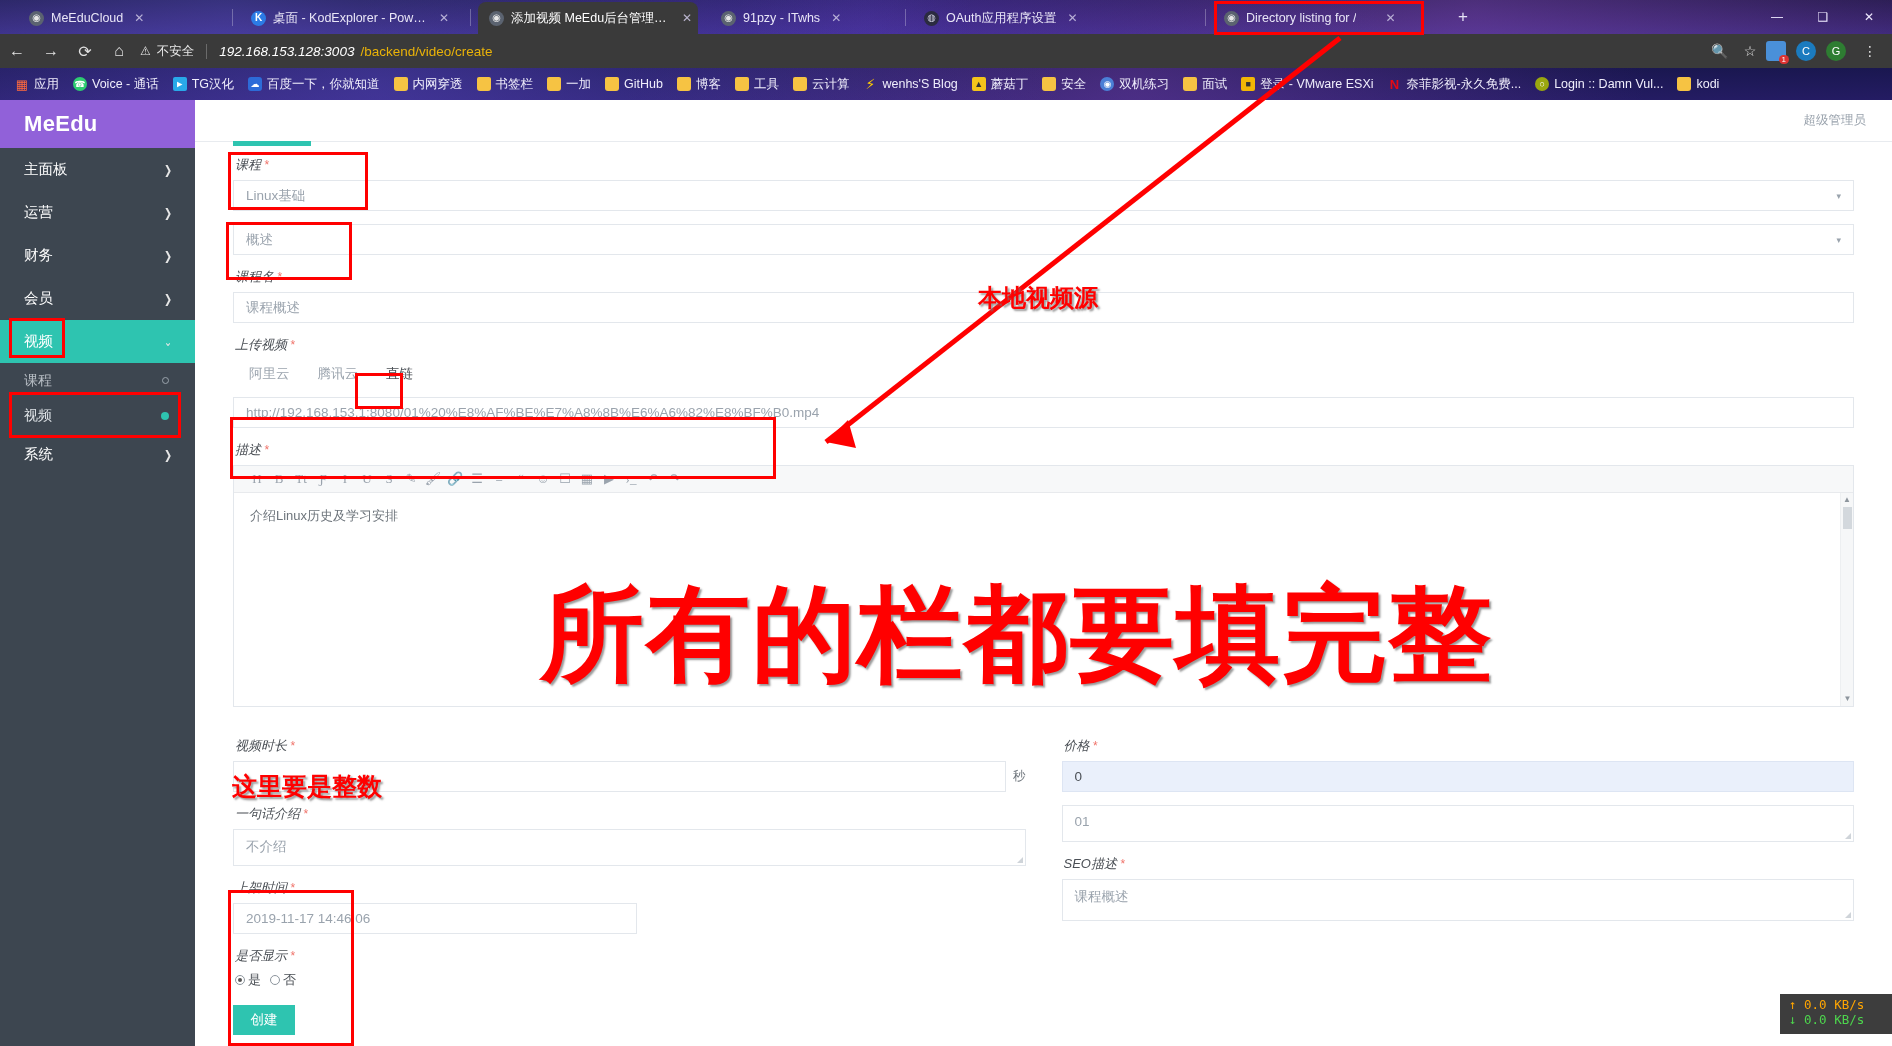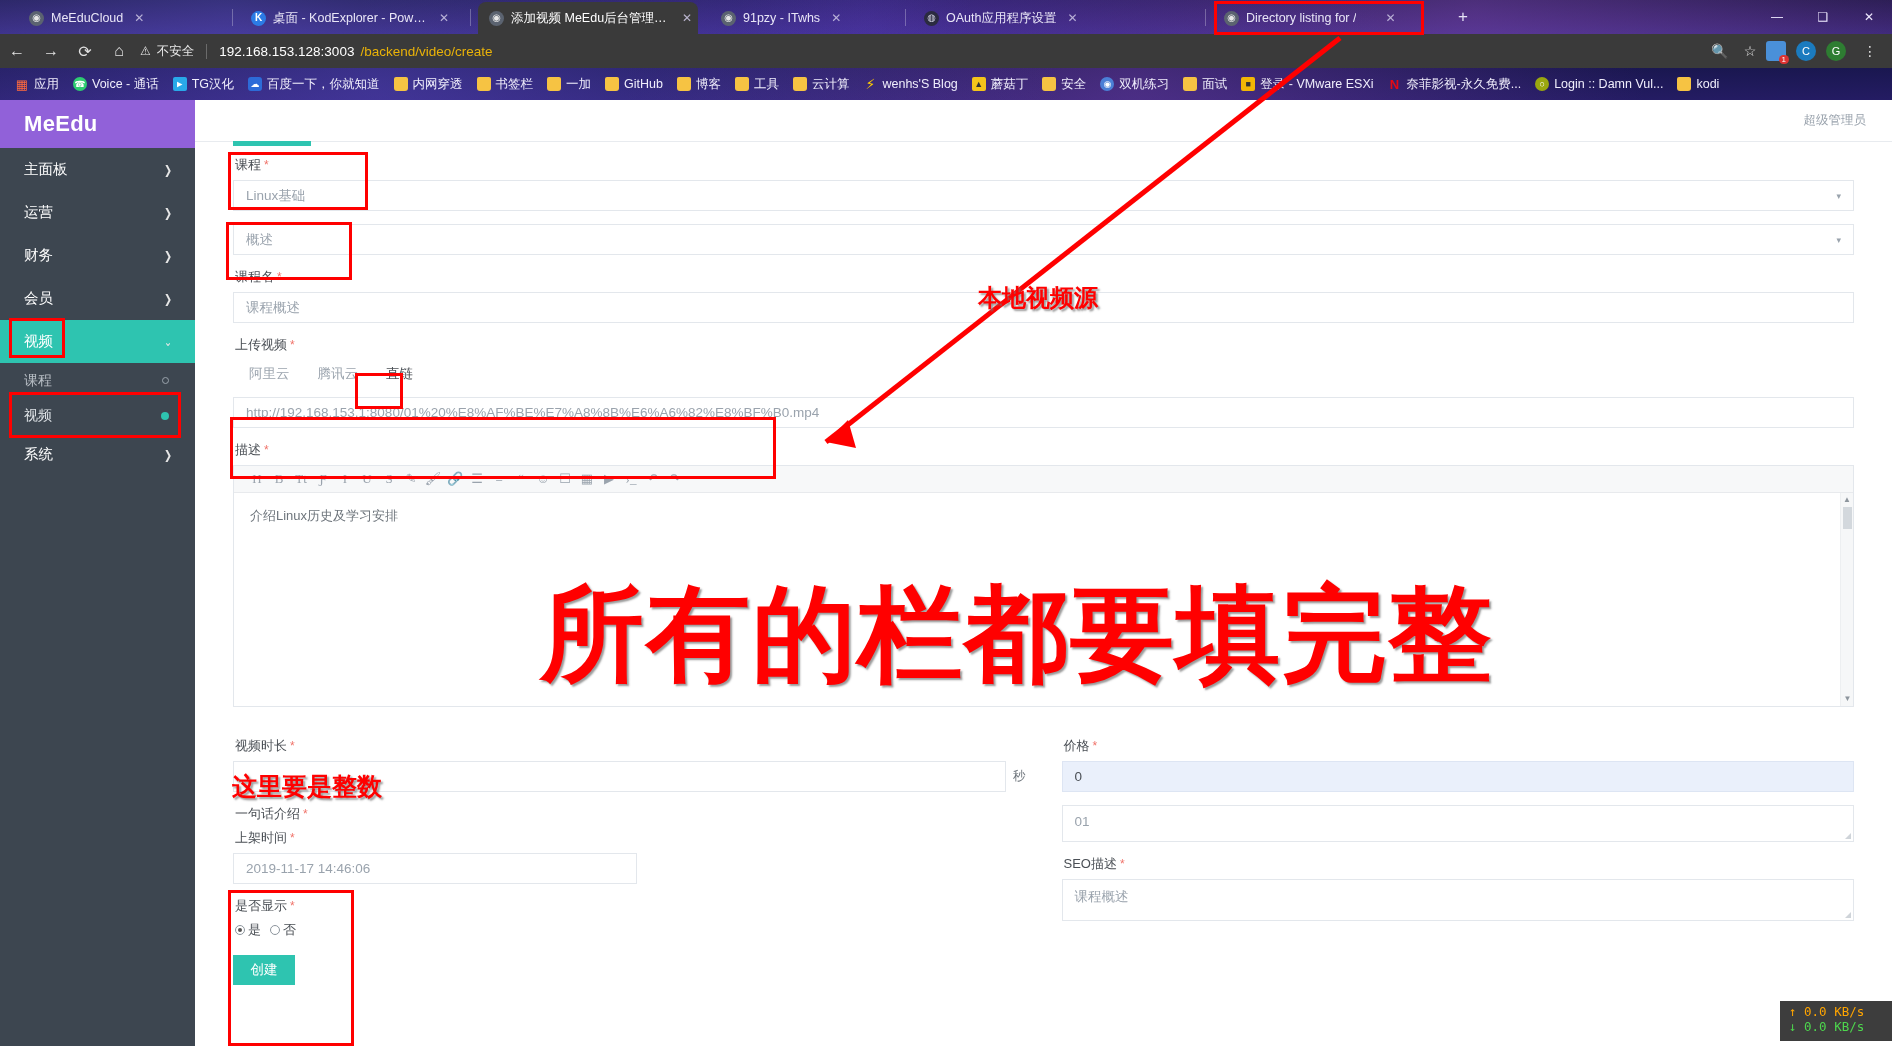--- a/index.html
+++ b/index.html
@@ -52,21 +52,21 @@
     background:#3a3a3a; display:flex; align-items:center; color:#e8e8e8;
   }
   .navbtn { width:34px; text-align:center; font-size:16px; color:#e2e2e2; }
   #omnibox {
     flex:1; height:24px; margin:0 8px 0 4px; background:#3a3a3a;
     display:flex; align-items:center; gap:6px; font-size:13.5px;
   }
   #warn-icon { color:#e8e8e8; font-size:12px; }
   #not-secure { color:#e8e8e8; font-size:12.5px; }
   .url-divider { width:1px; height:15px; background:#6b6b6b; margin:0 6px; }
-  #url-host { color:#ffffff; font-size:13.5px; }
+  #url-host { color:#ffffff; font-size:13.5px;font-style:italic; }
   #url-path { color:#eab308; font-size:13.5px; }
   #tb-right { display:flex; align-items:center; gap:2px; padding-right:8px; }
   .tbicon { width:28px; text-align:center; font-size:14px; color:#e0e0e0; position:relative; }
   .avatar-g { width:20px; height:20px; border-radius:50%; background:#2e7d32; color:#fff;
     font-size:11px; display:flex; align-items:center; justify-content:center; }
   .badge-ext { width:20px;height:20px;border-radius:3px;background:#4a90d9;color:#fff;
     font-size:10px; display:flex;align-items:center;justify-content:center;position:relative;}
   .badge-ext::after{content:"1";position:absolute;right:-3px;bottom:-3px;background:#d33;
     color:#fff;border-radius:6px;font-size:8px;padding:0 3px;}
   .avatar-c { width:20px;height:20px;border-radius:50%;background:#1b7bbf;color:#fff;
@@ -114,21 +114,21 @@
 
   #content { position:absolute; left:195px; top:0; width:1697px; height:946px; background:#f4f6f9; }
   #topbar { height:42px; background:#fff; border-bottom:1px solid #e8ebef;
             display:flex; align-items:center; justify-content:flex-end; padding-right:26px; }
   #topbar .admin { color:#9aa3ad; font-size:12.5px; }
 
   #formwrap { position:absolute; left:0; top:42px; width:1697px; height:904px; background:#fff;
               padding:14px 38px 0 38px; }
   .accent-bar { position:absolute; left:38px; top:-1px; width:78px; height:5px; background:#2ec4b0; }
 
-  .flabel { font-size:13px; color:#4a4f55; margin:0 0 6px 2px; }
+  .flabel { font-size:13px; color:#4a4f55; margin:0 0 6px 2px;font-style:italic; }
   .req { color:#f0736a; font-size:12px; margin-left:3px; }
 
   .fld {
     width:100%; height:31px; border:1px solid #e3e7ec; background:#fff;
     display:flex; align-items:center; padding:0 12px;
     color:#9aa3ad; font-size:13.5px; margin-bottom:13px;
   }
   .fld.sel { justify-content:space-between; }
   .fld .caret { color:#9aa3ad; font-size:9px; }
   .fld.blue { background:#eaf0fb; color:#4a4f55; border-color:#dde5f3; }
@@ -166,21 +166,21 @@
   .rd.on::after{content:"";position:absolute;left:2px;top:2px;width:4px;height:4px;background:#555;border-radius:50%;}
   #createbtn { display:inline-flex; align-items:center; justify-content:center;
                width:62px;height:30px;background:#2ec4b0;color:#fff;font-size:13.5px; }
 
   
   .abox { position:absolute; border:3px solid #ff0000; pointer-events:none; }
   .antxt { position:absolute; color:#ff0000; font-weight:bold; white-space:nowrap;
            text-shadow:2px 2px 2px rgba(120,120,120,.75); pointer-events:none;
            font-family:"DejaVu Sans","Liberation Sans",sans-serif; }
   #bigtxt { font-size:104px; letter-spacing:2px; }
-  #netspeed { position:absolute; right:0px; bottom:5px; width:112px; height:40px;
+  #netspeed { position:absolute; right:0px; bottom:12px; width:112px; height:40px;
               background:#3d3d3d; font-family:"DejaVu Sans Mono","Liberation Mono",monospace;
               font-size:12.5px; padding:3px 0 0 9px; }
   #netspeed .up { color:#ffa500; }
   #netspeed .dn { color:#4dd64d; }
 </style>
 </head>
 <body>
 
 <div id="browser-chrome">
 
@@ -464,20 +464,23 @@
           <div class="suffix-row">
             <div class="fld">
               <span></span>
             </div>
             <span class="unit">秒</span>
           </div>
 
           <div class="flabel">
             <span>一句话介绍</span><span class="req">*</span>
           </div>
+          <div class="fld-ta">
+            <span>不介绍</span>
+          </div>
 
           <div class="flabel">
             <span>上架时间</span><span class="req">*</span>
           </div>
           <div class="fld" style="width:51%;">
             <span>2019-11-17 14:46:06</span>
           </div>
 
           <div class="flabel">
             <span>是否显示</span><span class="req">*</span>

